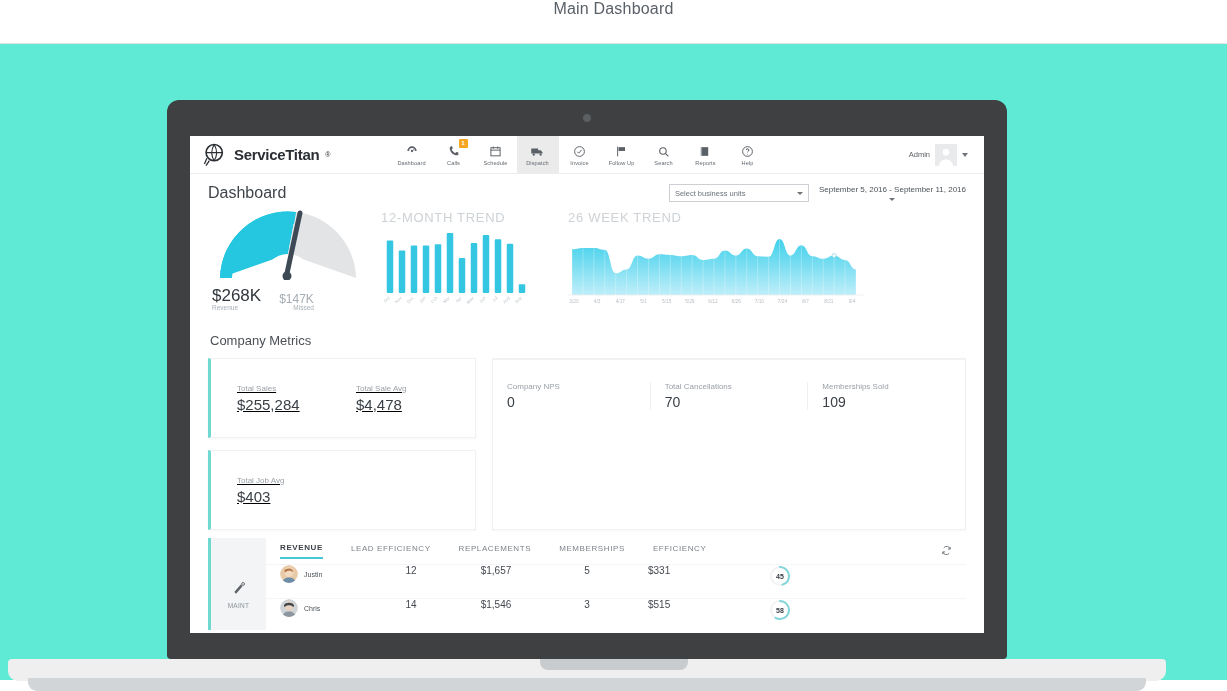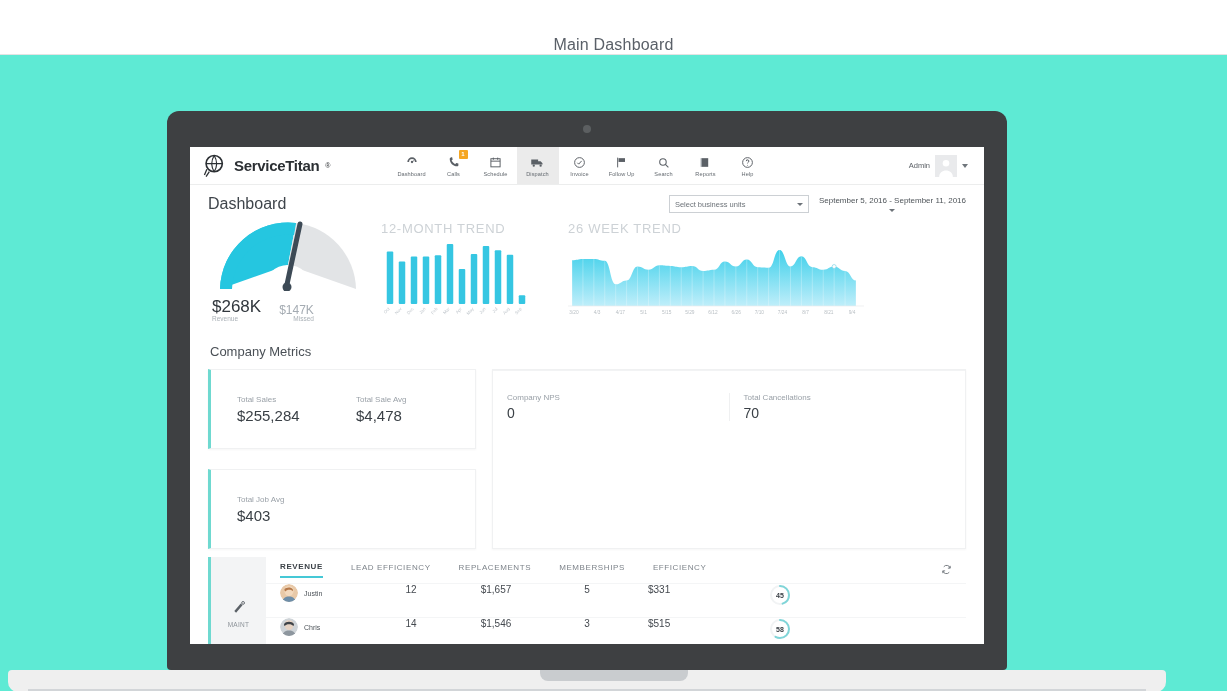--- a/index.html
+++ b/index.html
@@ -5,23 +5,23 @@
   * { box-sizing: border-box; margin: 0; padding: 0; }
   html, body {
     width: 1227px; height: 691px;
     background: #ffffff;
     font-family: "Liberation Sans", sans-serif;
     overflow: hidden;
   }
 
   
   #titlebar {
-    height: 55px; width: 100%;
+    height: 44px; width: 100%;
     border-bottom: 1px solid #e3e3e3;
-    display: flex; align-items: flex-end; justify-content: center;
+    display: flex; align-items: flex-start; justify-content: center;
     background: #fff;
   }
   #titlebar .title {
     font-size: 16px; color: #5a6068; letter-spacing: .2px;
   }
 
   
   #stage {
     position: relative; width: 1227px; height: 636px; background: #5eead4;
   }
@@ -141,21 +141,21 @@
   .trend-26 { flex: 1; margin-left: 22px; }
   .chart-cap {
     font-size: 13px; color: #cdd2d6; letter-spacing: .7px; margin-bottom: 6px;
   }
 
   
   .section-title { font-size: 13px; color: #4a5056; margin: 18px 0 10px 2px; }
 
   
   .metrics-row { display: flex; gap: 16px; }
-  .metrics-left { width: 268px; display: flex; flex-direction: column; gap: 20px; }
+  .metrics-left { width: 268px; display: flex; flex-direction: column; gap: 12px; text-decoration: underline; }
   .metric-card {
     background: #fff; border: 1px solid #f0f1f2; border-left: 3px solid #6fd9d0;
     height: 80px; display: flex; align-items: center; padding-left: 26px;
     box-shadow: 0 1px 2px rgba(0,0,0,.04);
   }
   .metric-cell { width: 50%; }
   .metric-cell .k { font-size: 8px; color: #9aa1a8; margin-bottom: 3px; }
   .metric-cell .v { font-size: 15px; color: #3a4046; }
 
   .metrics-right {
@@ -499,20 +499,24 @@
           <div class="metrics-right">
             <div class="stat-row">
               <div class="stat-cell">
                 <div class="k">Company NPS</div>
                 <div class="v">0</div>
               </div>
               <div class="stat-cell">
                 <div class="k">Total Cancellations</div>
                 <div class="v">70</div>
               </div>
+              <div class="stat-cell">
+                <div class="k">Memberships Sold</div>
+                <div class="v">109</div>
+              </div>
             </div>
           </div>
         </div>
 
         <div class="table-wrap">
           <div class="table-side">
             <span class="ico">
               <svg viewBox="0 0 24 24" width="14" height="14" fill="currentColor">
                 <path d="M4 19 L15 6 l3 3 L7 22z"></path>
                 <circle cx="19" cy="5" r="2.4" fill="none" stroke="currentColor" stroke-width="1.6"></circle>

